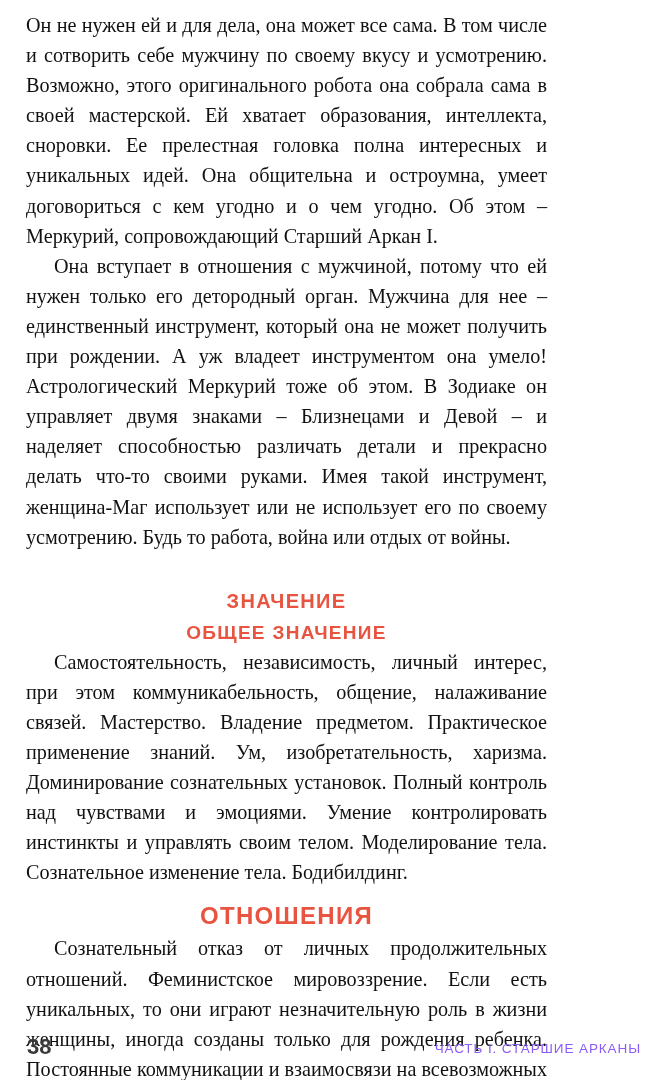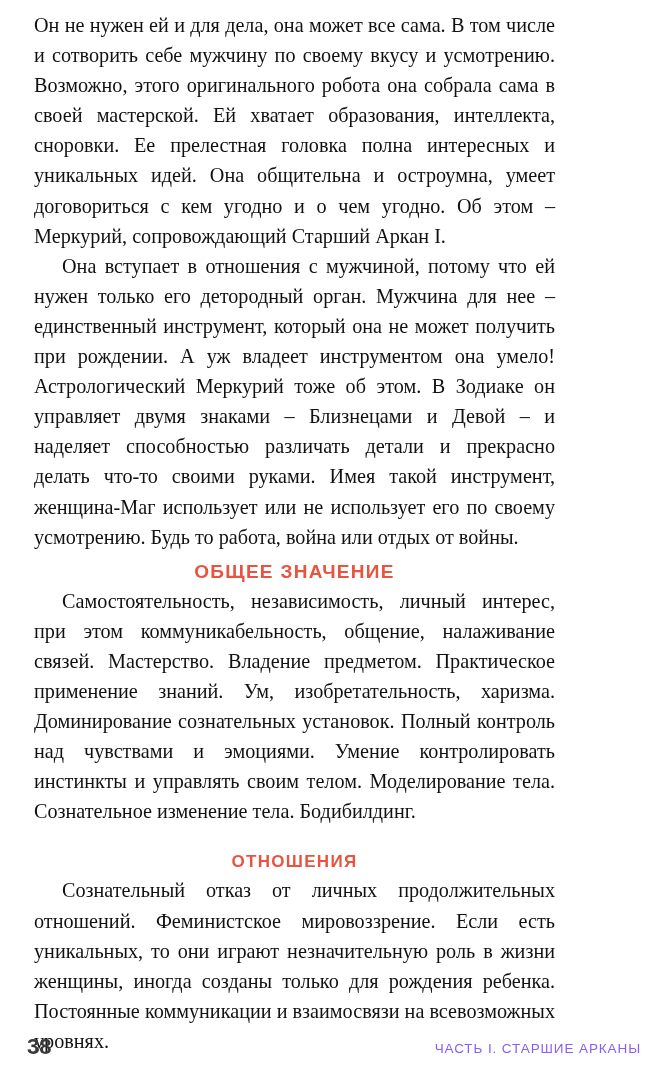--- a/index.html
+++ b/index.html
@@ -10,21 +10,21 @@
   body {
     width: 671px;
     height: 1080px;
     position: relative;
     font-family: "Liberation Serif", serif;
     color: #1a1a1a;
     overflow: hidden;
   }
   .page {
     position: absolute;
-    left: 8px; top: 0;
+    left: 0; top: 0;
     width: 579px;
     height: 1080px;
     box-sizing: border-box;
     padding: 10px 32px 0 26px;
   }
   .body-text {
     font-family: "Liberation Serif", serif;
     font-size: 20.2px;
     line-height: 30.1px;
     text-align: justify;
@@ -47,22 +47,22 @@
   }
   .section-title.main {
     margin-top: 38px;
     font-size: 20px;
   }
   .section-title.sub {
     margin-top: 9px;
     font-size: 19px;
   }
   .section-title.rel {
-    margin-top: 26px;
-    font-size: 17px;
+    margin-top: 15px;
+    font-size: 24px;
   }
   .after-title {
     margin-top: 3px;
   }
   .footer {
     position: absolute;
     left: 0;
     bottom: 0;
     width: 671px;
     height: 60px;
@@ -89,20 +89,21 @@
 </style>
 </head>
 <body>
 
 <div class="page">
 
   <p class="body-text">Он не нужен ей и для дела, она может все сама. В том числе и сотворить себе мужчину по своему вкусу и усмотрению. Возможно, этого оригинального робота она собрала сама в своей мастерской. Ей хватает образования, интеллекта, сноровки. Ее прелестная головка полна интересных и уникальных идей. Она общительна и остроумна, умеет договориться с кем угодно и о чем угодно. Об этом – Меркурий, сопровождающий Старший Аркан I.</p>
 
   <p class="body-text indent">Она вступает в отношения с мужчиной, потому что ей нужен только его детородный орган. Мужчина для нее – единственный инструмент, который она не может получить при рождении. А уж владеет инструментом она умело! Астрологический Меркурий тоже об этом. В Зодиаке он управляет двумя знаками – Близнецами и Девой – и наделяет способностью различать детали и прекрасно делать что-то своими руками. Имея такой инструмент, женщина-Маг использует или не использует его по своему усмотрению. Будь то работа, война или отдых от войны.</p>
 
+  <h2 class="section-title main">ЗНАЧЕНИЕ</h2>
 
   <h3 class="section-title sub">ОБЩЕЕ ЗНАЧЕНИЕ</h3>
 
   <p class="body-text indent after-title">Самостоятельность, независимость, личный интерес, при этом коммуникабельность, общение, налаживание связей. Мастерство. Владение предметом. Практическое применение знаний. Ум, изобретательность, харизма. Доминирование сознательных установок. Полный контроль над чувствами и эмоциями. Умение контролировать инстинкты и управлять своим телом. Моделирование тела. Сознательное изменение тела. Бодибилдинг.</p>
 
   <h3 class="section-title rel">ОТНОШЕНИЯ</h3>
 
   <p class="body-text indent after-title">Сознательный отказ от личных продолжительных отношений. Феминистское мировоззрение. Если есть уникальных, то они играют незначительную роль в жизни женщины, иногда созданы только для рождения ребенка. Постоянные коммуникации и взаимосвязи на всевозможных уровнях.</p>
 
 </div>

